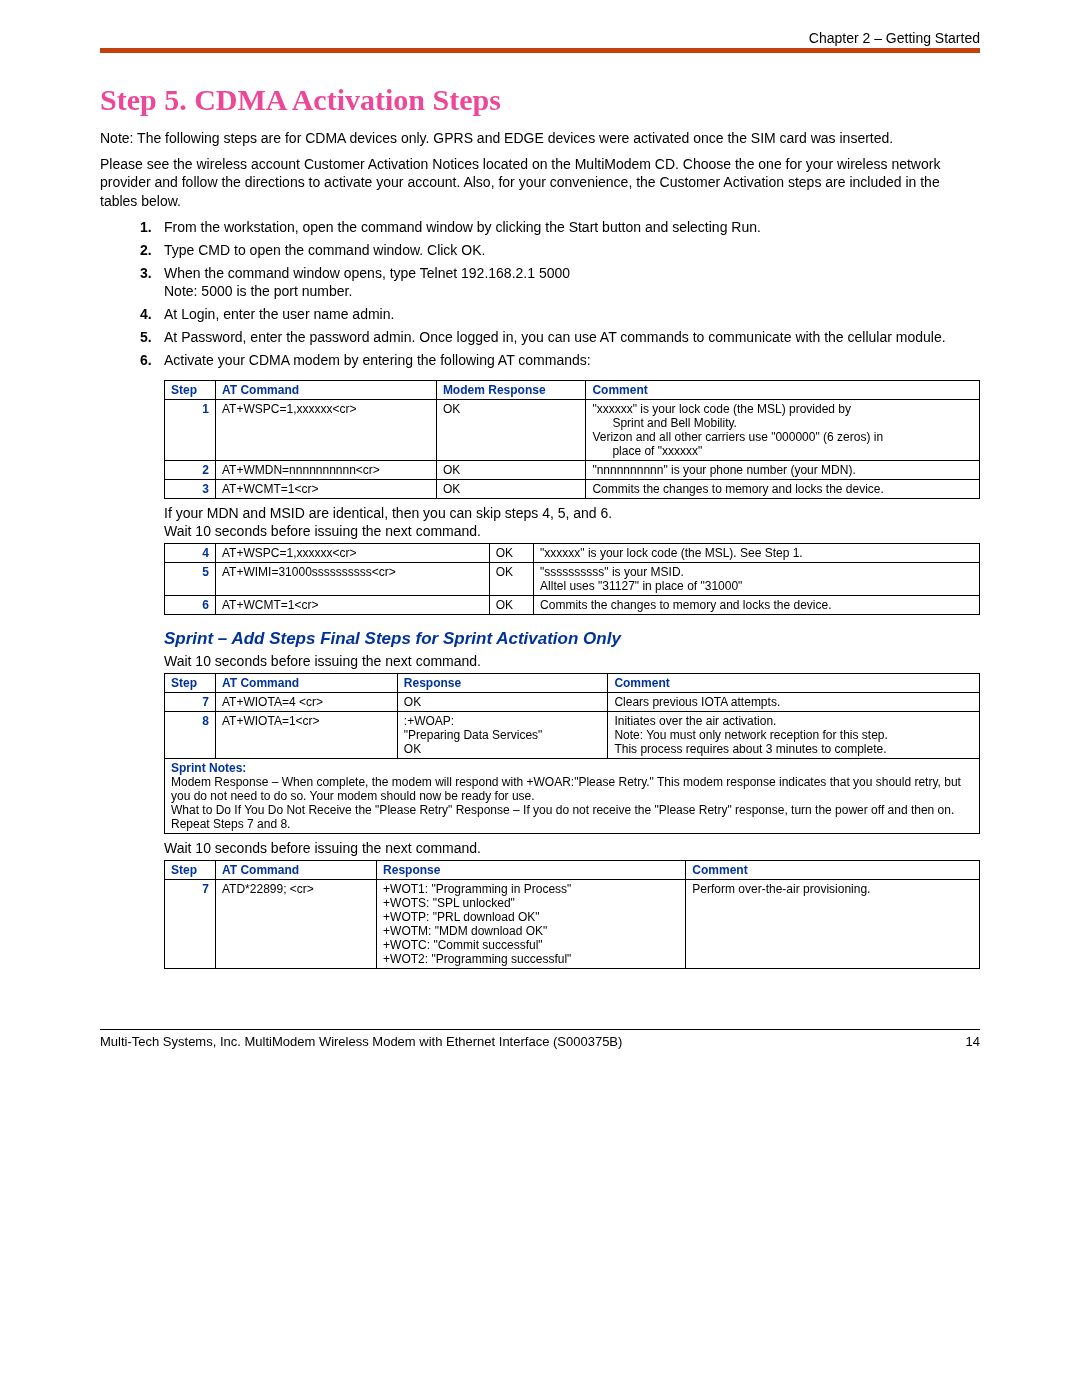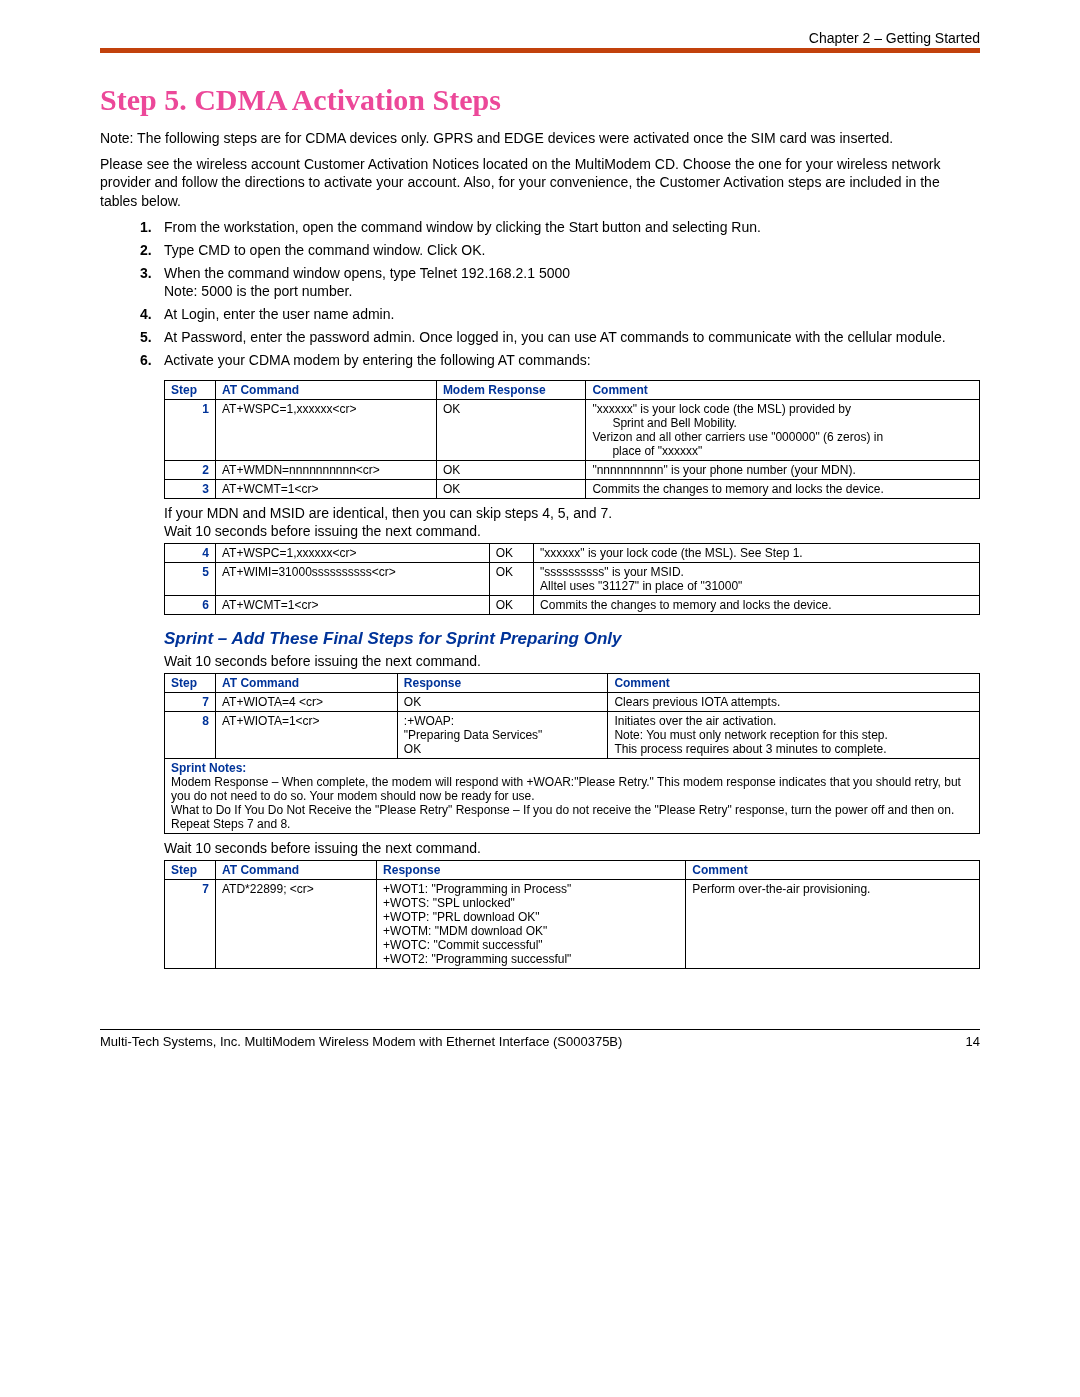--- a/index.html
+++ b/index.html
@@ -166,21 +166,21 @@
       </tr>
       <tr>
         <td class="stepnum">3</td>
         <td>AT+WCMT=1&lt;cr&gt;</td>
         <td>OK</td>
         <td>Commits the changes to memory and locks the device.</td>
       </tr>
     </tbody>
       </table>
 
-    <p class="tight b">If your MDN and MSID are identical, then you can skip steps 4, 5, and 7.</p>
+    <p class="tight b">If your MDN and MSID are identical, then you can skip steps 4, 5, and 6.</p>
     <p class="tight">
       <span class="b">Wait</span><span> 10 seconds before issuing the next command.</span>
     </p>
 
     <table class="cmd">
       <tbody>
           <tr>
         <td class="stepnum">4</td>
         <td>AT+WSPC=1,xxxxxx&lt;cr&gt;</td>
         <td>OK</td>
@@ -199,21 +199,21 @@
         <td class="stepnum">6</td>
         <td>AT+WCMT=1&lt;cr&gt;</td>
         <td>OK</td>
         <td>Commits the changes to memory and locks the device.</td>
       </tr>
     </tbody>
       </table>
   </div>
 
   <div class="indent-block">
-    <h3 class="subhead">Sprint – Add These Final Steps for Sprint Preparing Only</h3>
+    <h3 class="subhead">Sprint – Add Steps Final Steps for Sprint Activation Only</h3>
     <p class="tight">
       <span class="b">Wait</span><span> 10 seconds before issuing the next command.</span>
     </p>
     <table class="cmd">
       <tbody>
           <tr>
         <th>Step</th>
         <th>AT Command</th>
         <th>Response</th>
         <th>Comment</th>

